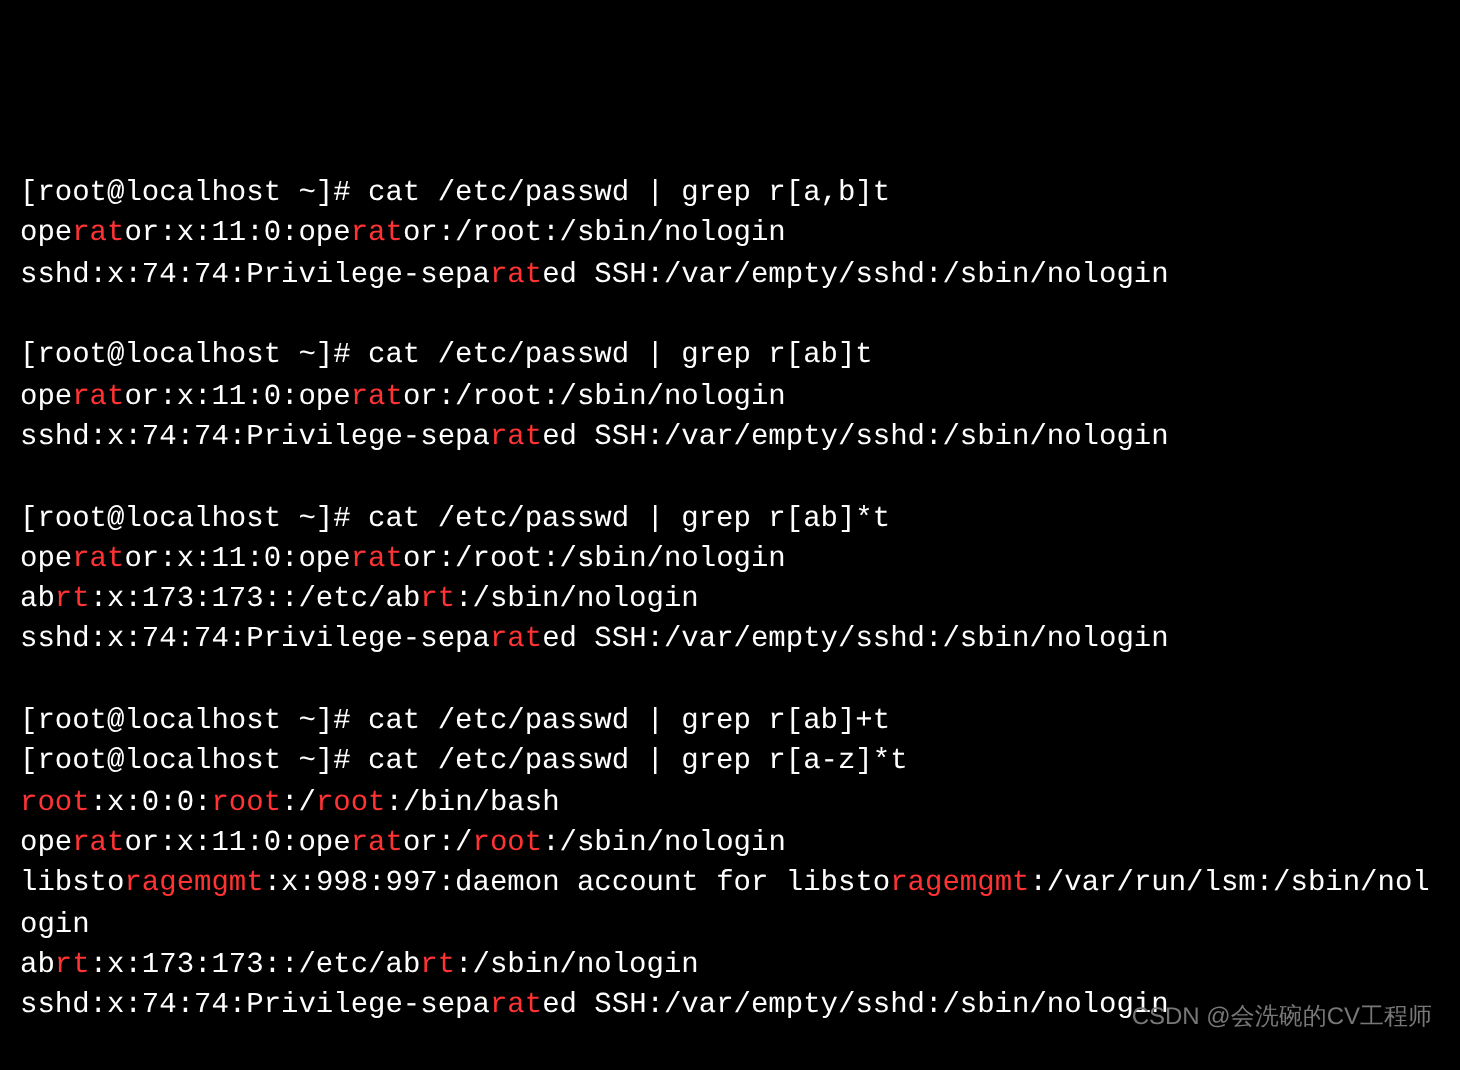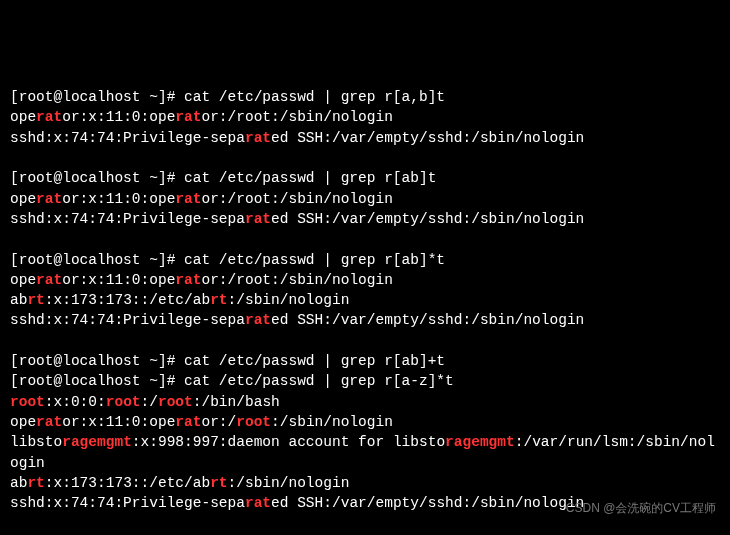--- a/index.html
+++ b/index.html
@@ -9,21 +9,21 @@
       font-family: 'Courier New', monospace;
       font-size: 14.5px;
       line-height: 1.4;
       padding: 6px 10px;
       width: 730px;
       height: 535px;
       overflow: hidden;
       white-space: pre-wrap;
       word-break: break-all;
     }
-    .hi { color: #ff3333; font-weight: bold; }
+    .hi { color: #ff3333; font-weight: normal; }
     .watermark {
       position: absolute;
       bottom: 18px;
       right: 14px;
       color: #777;
       font-size: 12px;
       font-family: sans-serif;
     }
     .line { display: block; }
   </style>

